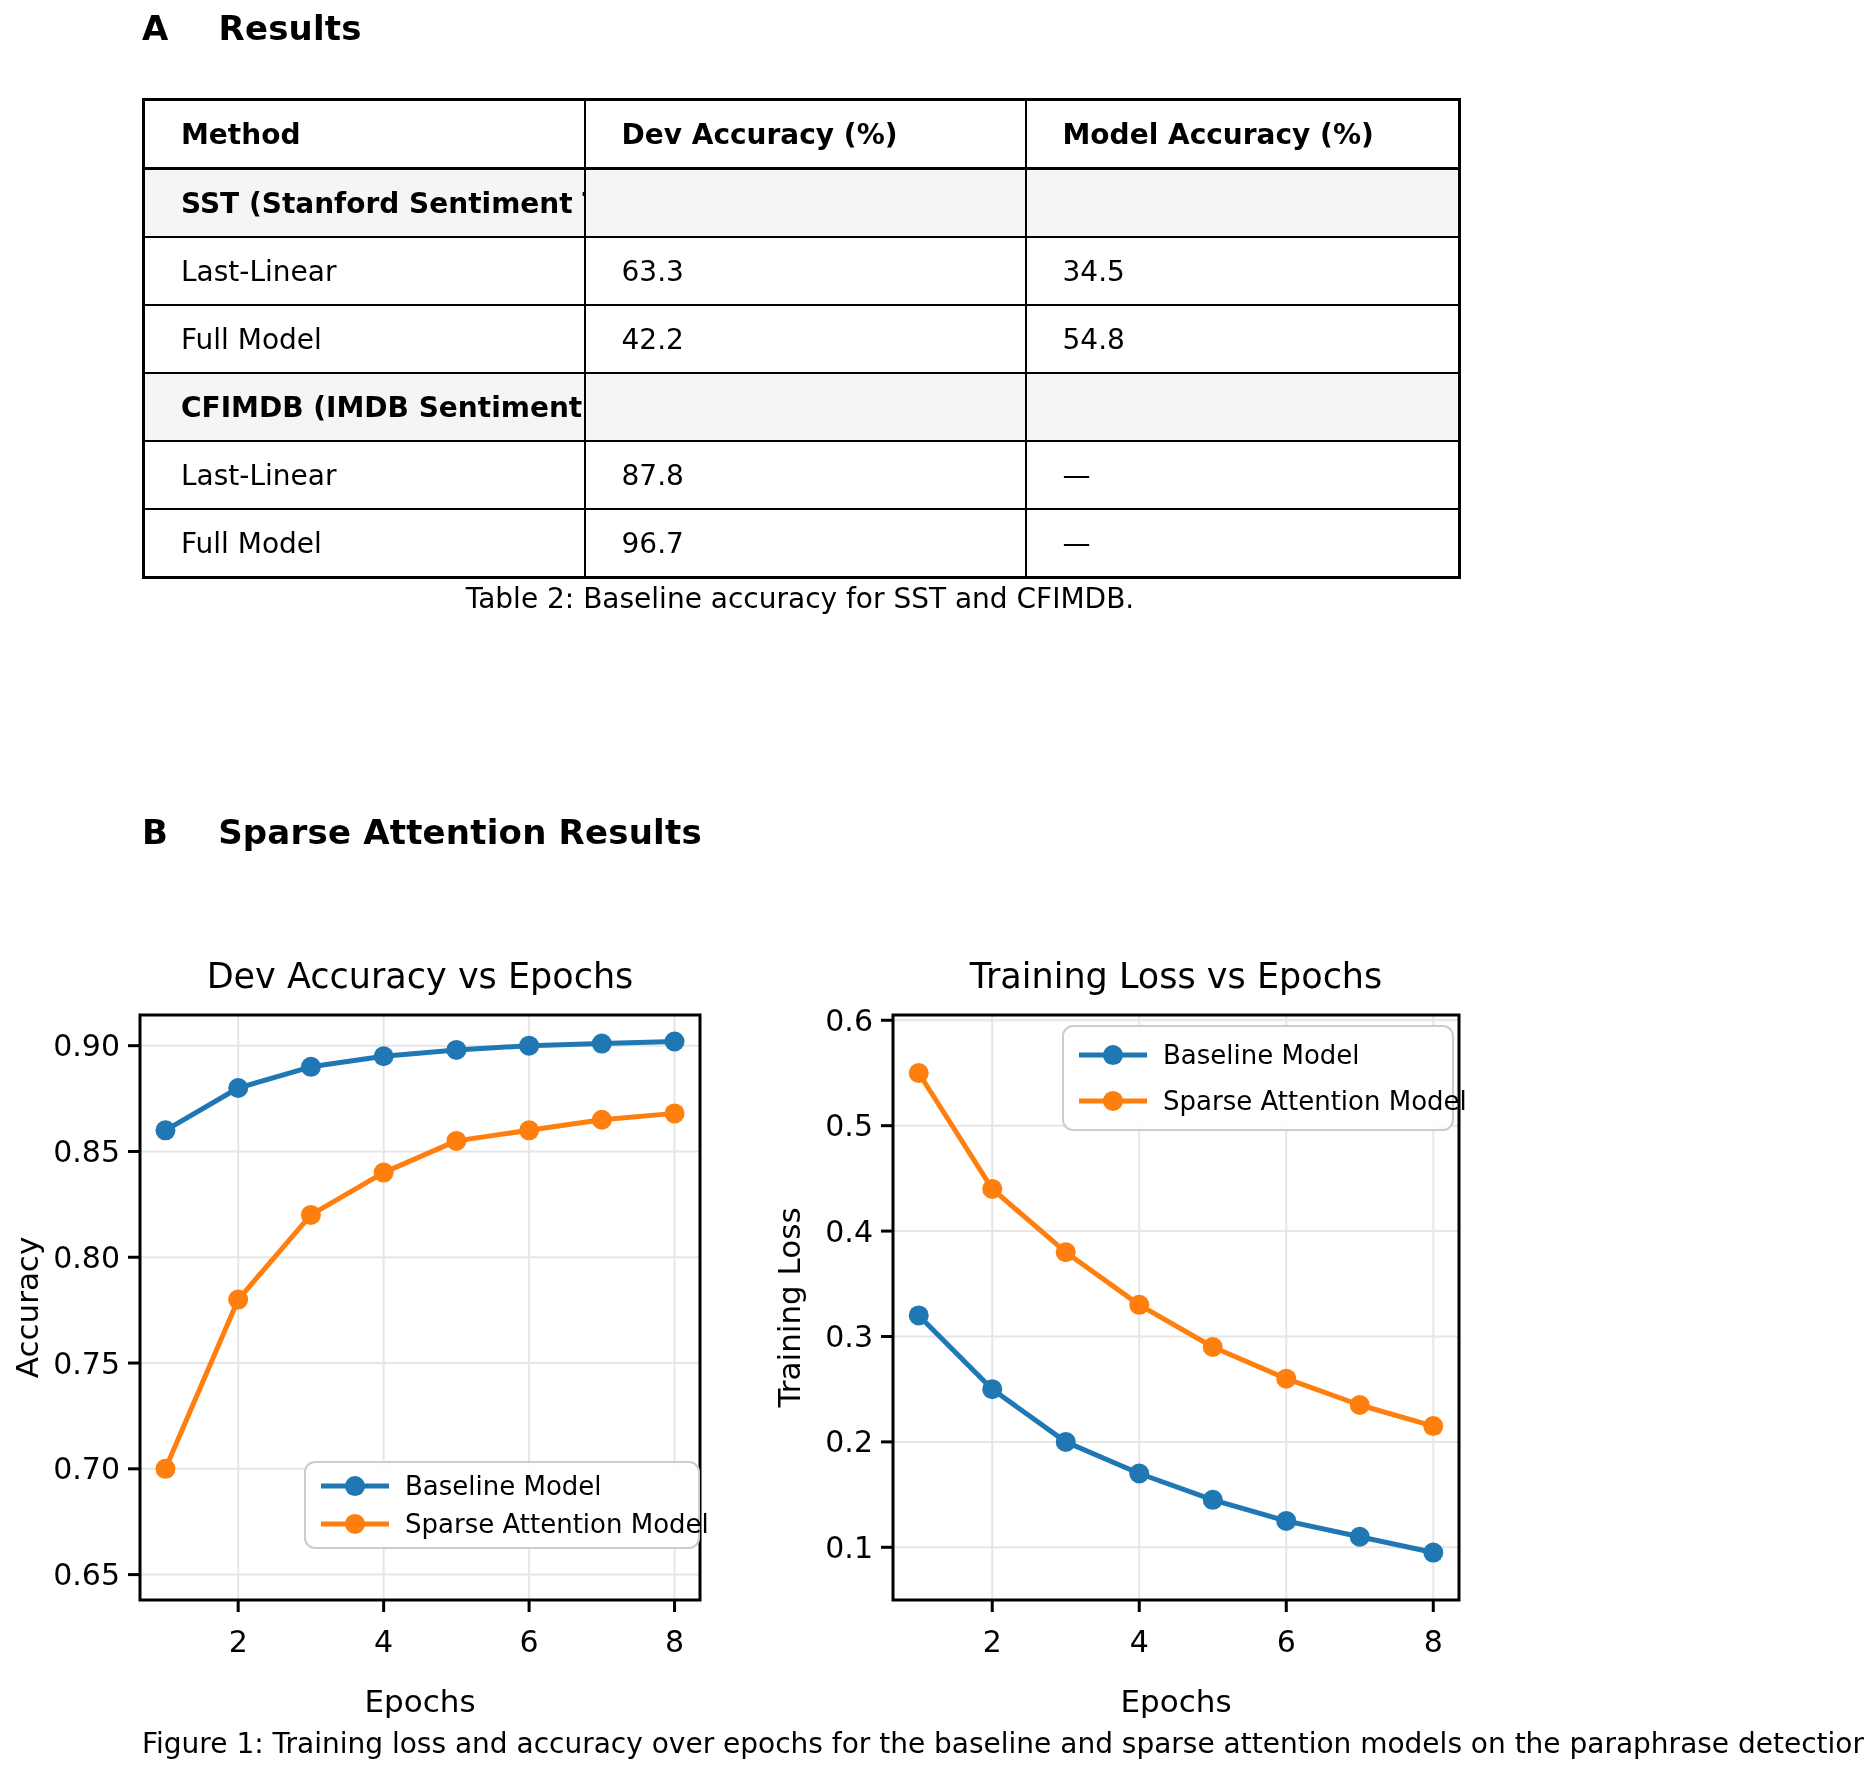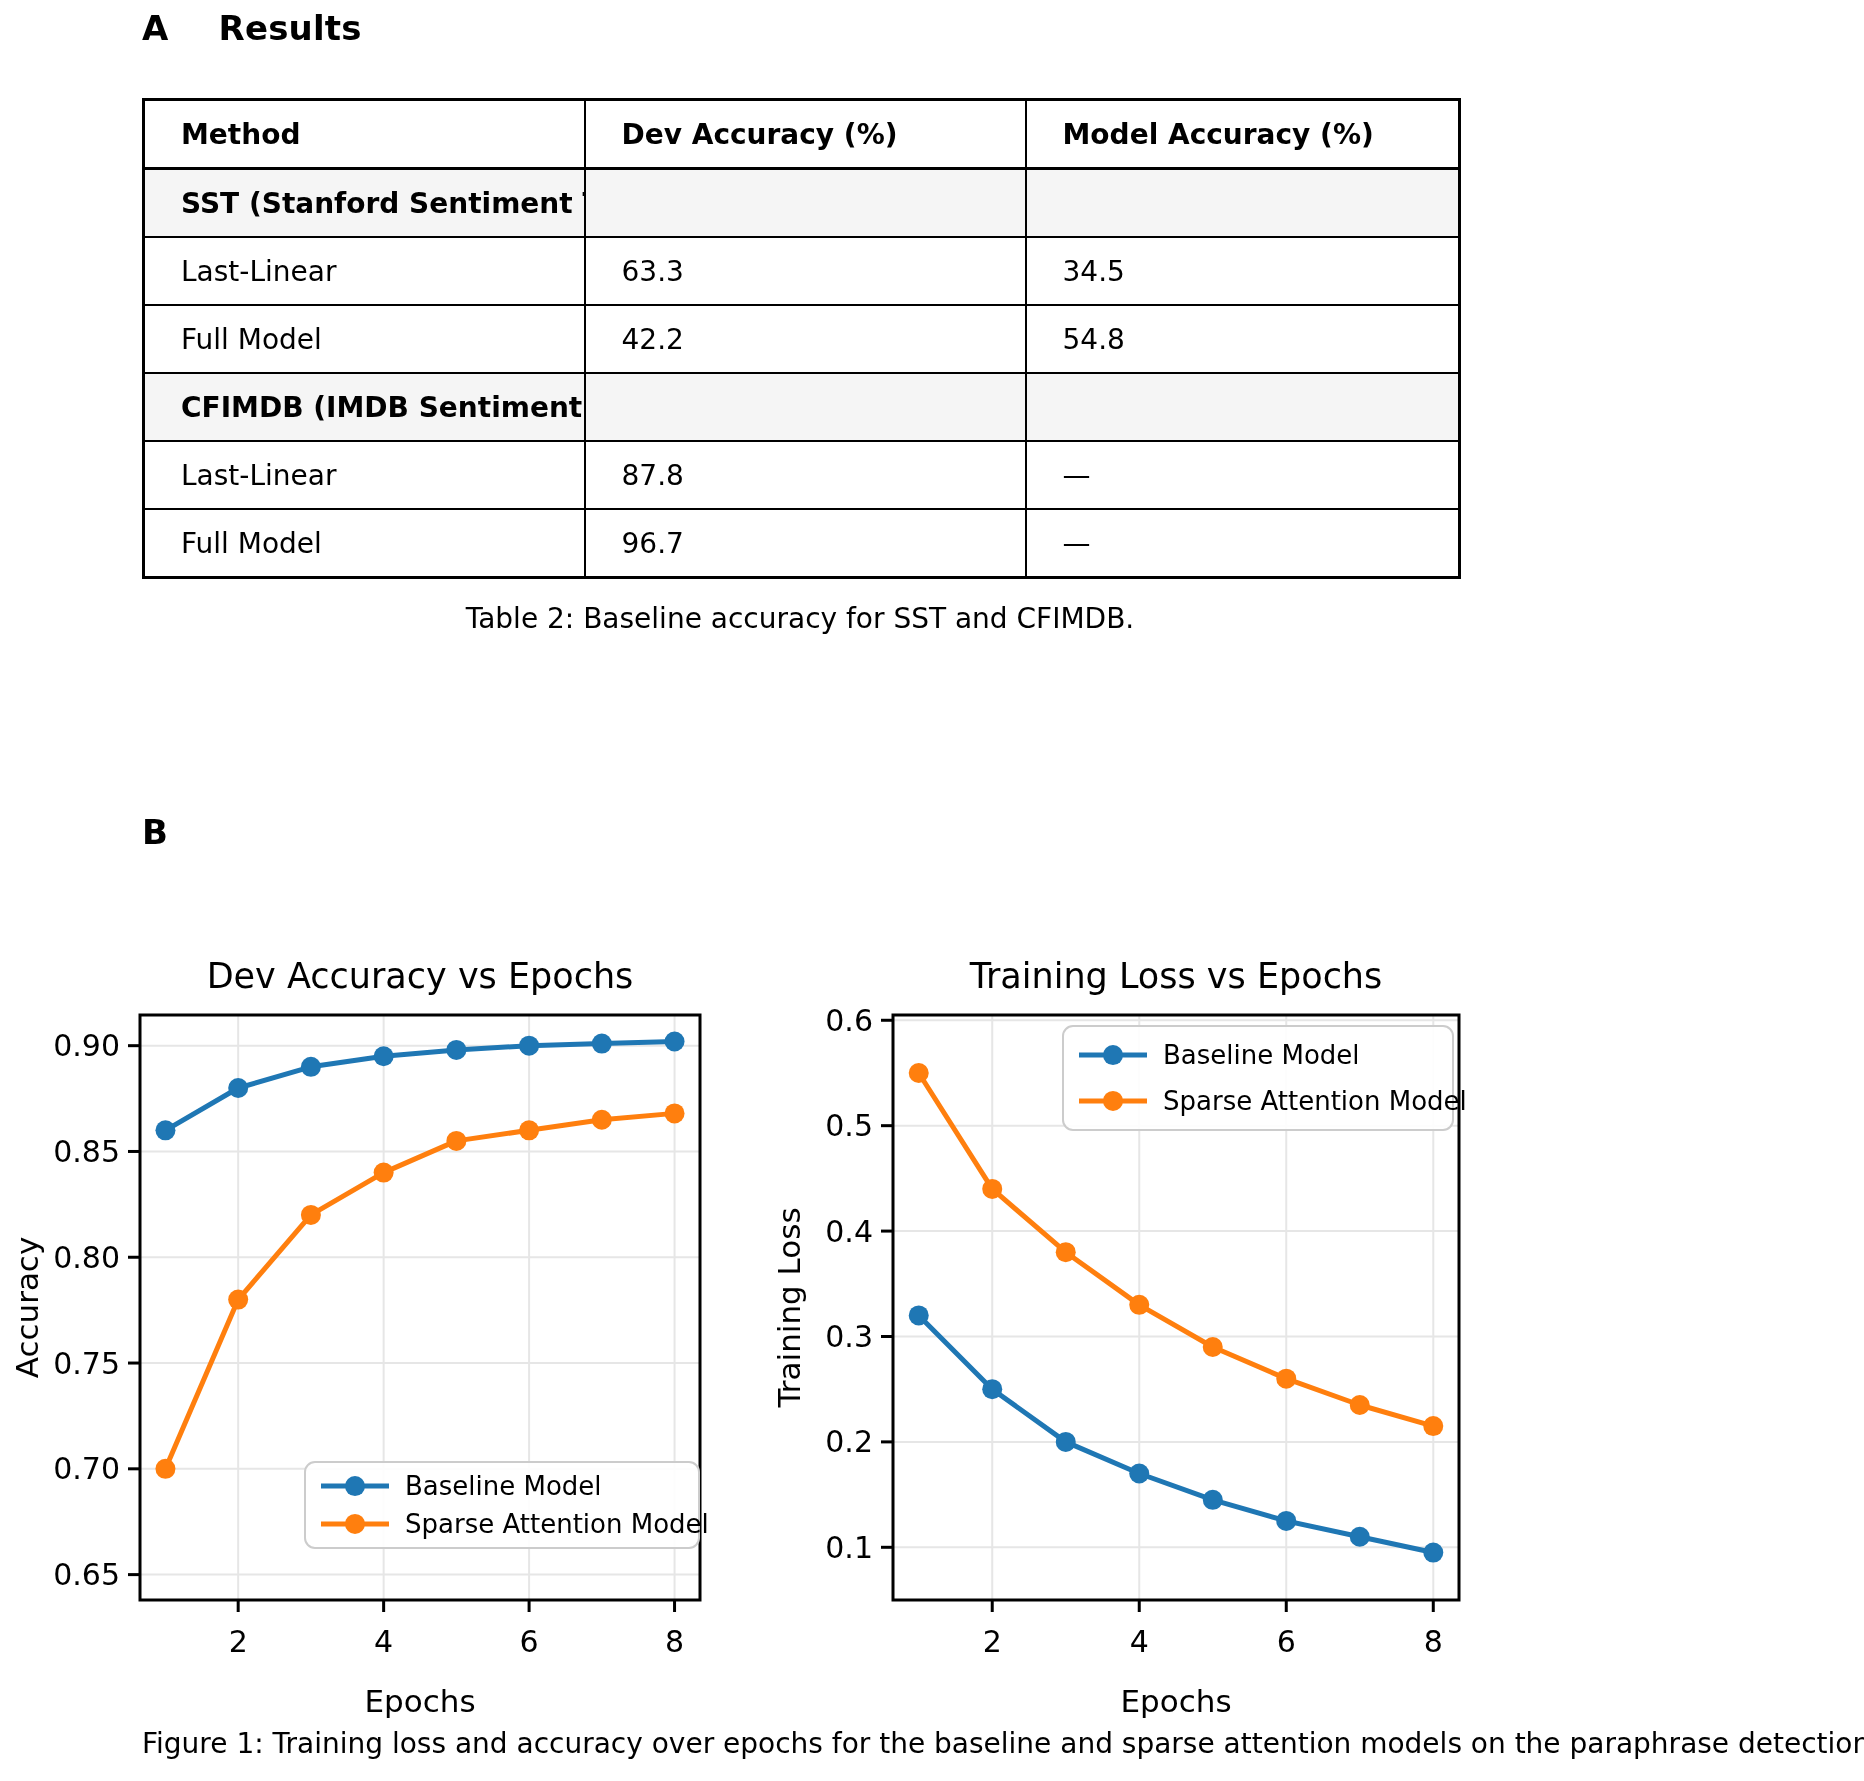--- a/index.html
+++ b/index.html
@@ -17,21 +17,21 @@
     font-size:28px; border:3px solid #000;
   }
   .results-table th, .results-table td {
     border:2px solid #000; height:66px; padding:0 19px 0 36px;
     text-align:left; vertical-align:middle; white-space:nowrap; overflow:hidden;
   }
   .results-table th { font-weight:bold; border-bottom:3px solid #000; }
   .results-table tr.section td { background:#f5f5f5; font-weight:bold; }
   .table-caption {
     position:absolute; left:142px; top:582px; width:1316px;
-    text-align:center; font-size:28px;margin-top:20px;
+    text-align:center; font-size:28px;
   }
   .chart-svg { position:absolute; top:940px; }
   .figure-caption {
     position:absolute; left:142px; top:1727px; width:1720px;
     font-size:28px; white-space:nowrap;
   }
 </style>
 </head>
 <body>
 
@@ -84,20 +84,21 @@
         <td>96.7</td>
         <td>—</td>
       </tr>
     </tbody>
 </table>
 
 <div class="table-caption">Table 2: Baseline accuracy for SST and CFIMDB.</div>
 
 <div class="section-heading" style="top:812px;">
   <span>B</span>
+  <span>Sparse Attention Results</span>
 </div>
 
 <svg class="chart-svg" style="left:0;" width="760" height="790" font-family="DejaVu Sans, sans-serif">
     <line x1="140" x2="700" y1="634.6112115732369" y2="634.6112115732369" stroke="#e6e6e6" stroke-width="2"></line>
     <line x1="140" x2="700" y1="528.8245931283907" y2="528.8245931283907" stroke="#e6e6e6" stroke-width="2"></line>
     <line x1="140" x2="700" y1="423.0379746835443" y2="423.0379746835443" stroke="#e6e6e6" stroke-width="2"></line>
     <line x1="140" x2="700" y1="317.2513562386979" y2="317.2513562386979" stroke="#e6e6e6" stroke-width="2"></line>
     <line x1="140" x2="700" y1="211.46473779385173" y2="211.46473779385173" stroke="#e6e6e6" stroke-width="2"></line>
     <line x1="140" x2="700" y1="105.67811934900534" y2="105.67811934900534" stroke="#e6e6e6" stroke-width="2"></line>
     <line x1="238.1818181818182" x2="238.1818181818182" y1="75" y2="660" stroke="#e6e6e6" stroke-width="2"></line>

